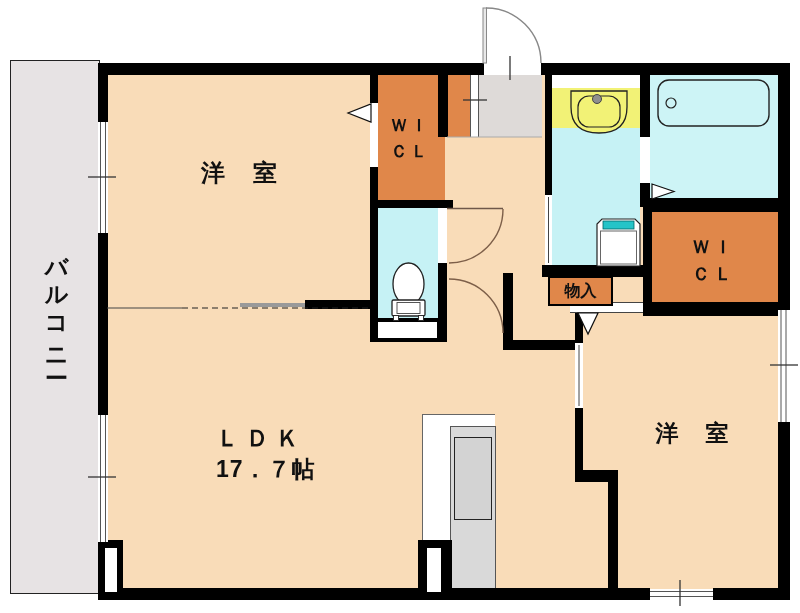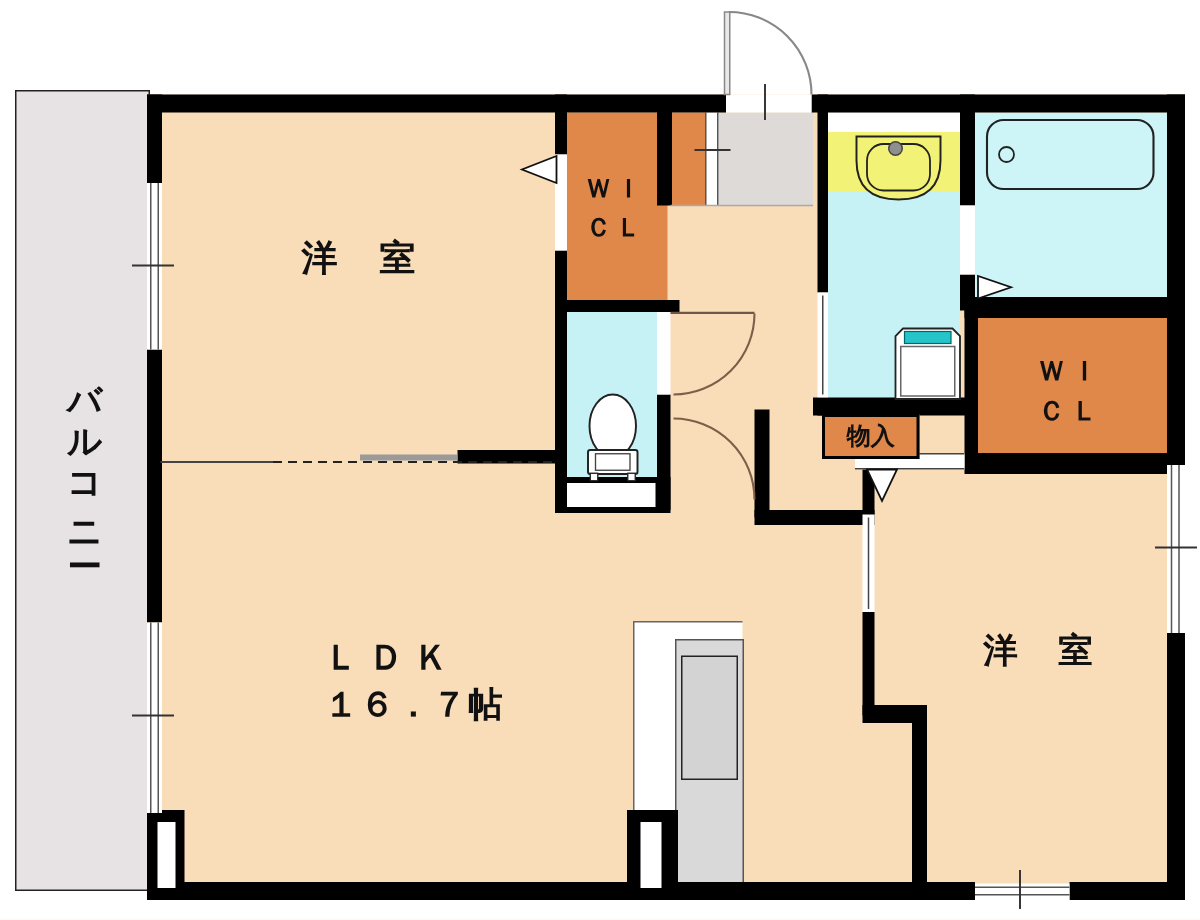--- a/index.html
+++ b/index.html
@@ -146,21 +146,21 @@
     <div style="letter-spacing:2px;">洋　室</div>
   </div>
 
   <div class="lbl center" style="left:376px;top:113px;width:69px;font-size:17px;line-height:26px;letter-spacing:3px;">
     <div>ＷＩ</div>
     <div>ＣＬ</div>
   </div>
 
   <div class="lbl" style="left:216px;top:423px;font-size:23px;line-height:31px;">
     <div style="letter-spacing:7px;">ＬＤＫ</div>
-    <div style="letter-spacing:1px;">１６．７帖</div>
+    <div style="letter-spacing:1px;">17．７帖</div>
   </div>
 
   <div class="lbl center" style="left:633px;top:418px;width:120px;font-size:23px;line-height:31px;">
     <div style="letter-spacing:2px;">洋　室</div>
   </div>
 
   <div class="lbl center" style="left:650px;top:234px;width:128px;font-size:18px;line-height:27px;letter-spacing:4px;">
     <div>ＷＩ</div>
     <div>ＣＬ</div>
   </div>

